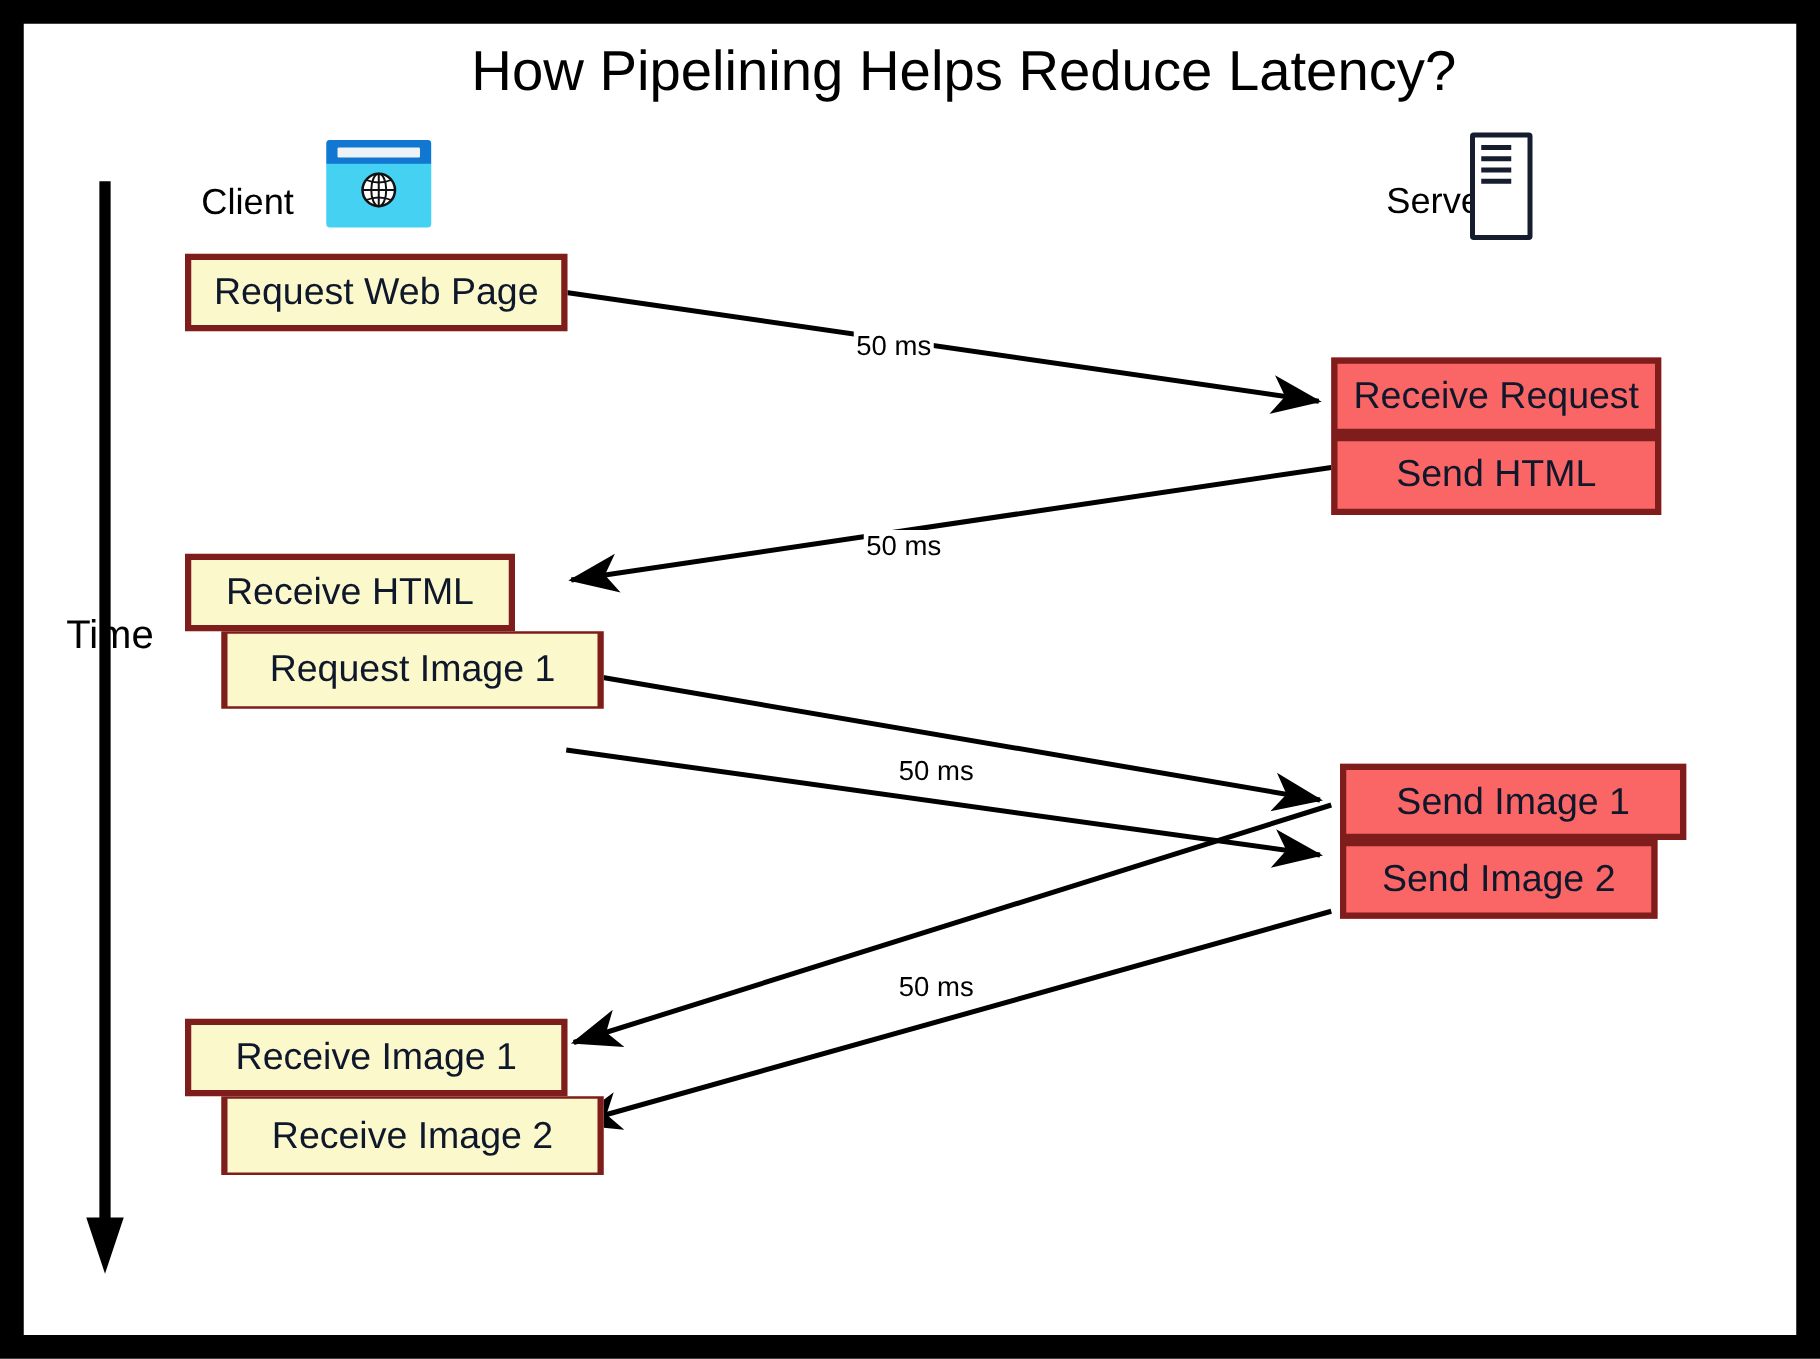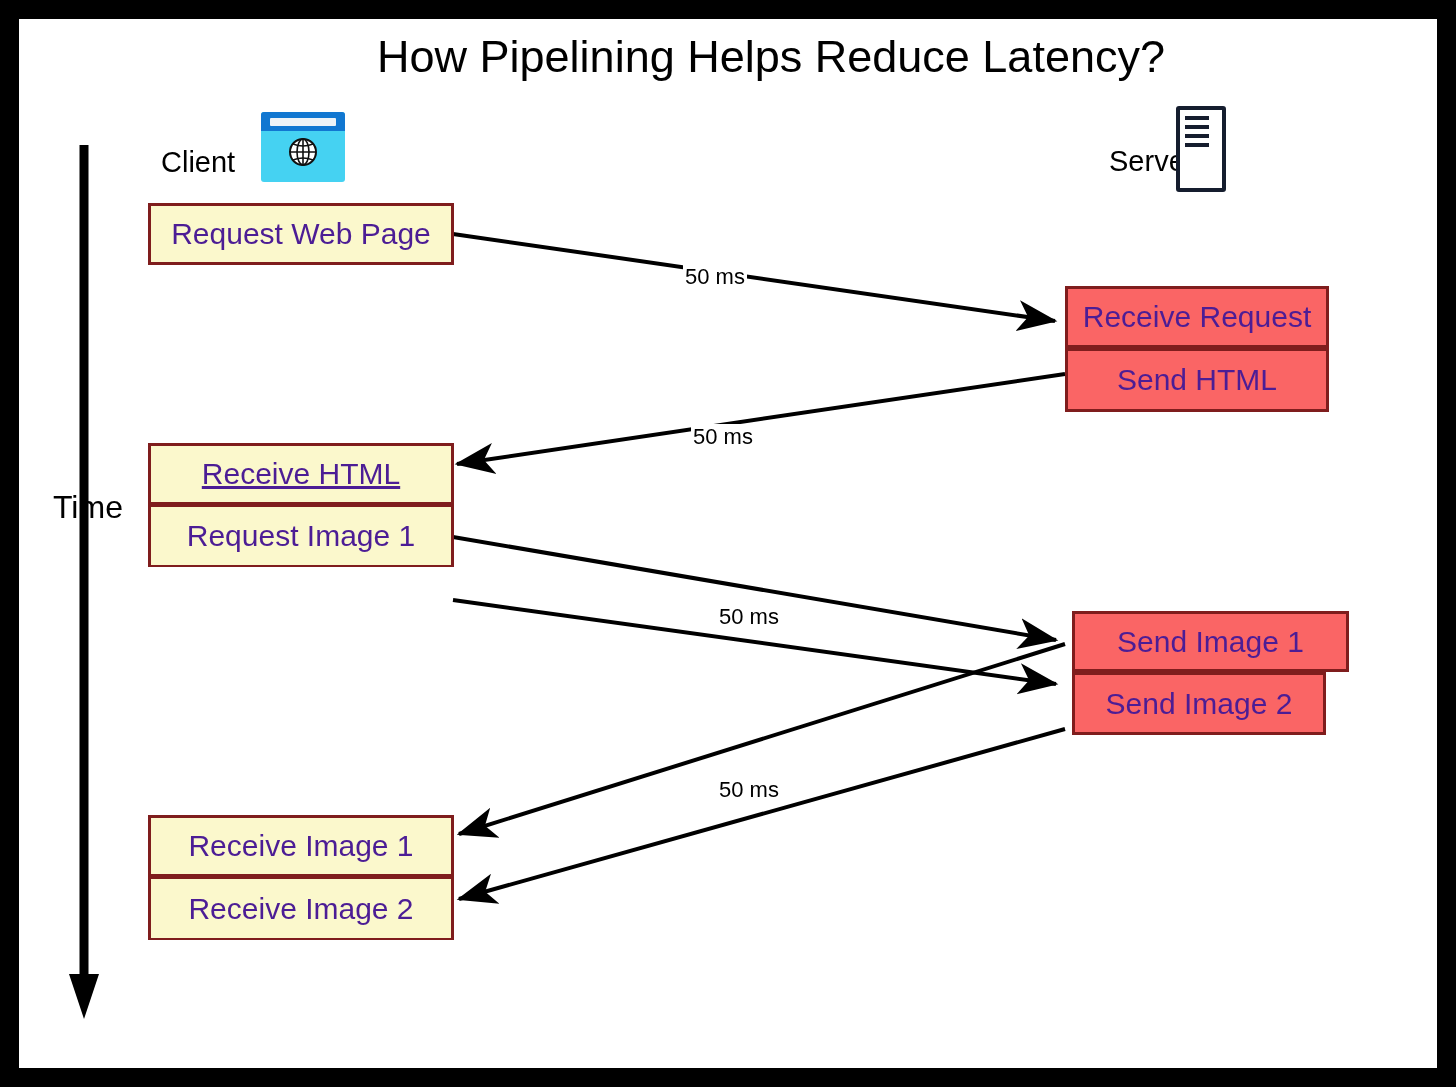--- a/index.html
+++ b/index.html
@@ -60,28 +60,28 @@
   }
   #server-icon i:nth-child(1){top:6px;}
   #server-icon i:nth-child(2){top:15px;}
   #server-icon i:nth-child(3){top:24px;}
   #server-icon i:nth-child(4){top:33px;}
 
   
   .box{
     position:absolute;
     box-sizing:border-box;
-    border:3px solid #7f1d1d;
+    border:5px solid #7f1d1d;
     display:flex;align-items:center;justify-content:center;
-    font-size:30px;color:#4c1d95;
+    font-size:30px;color:#0f172a;
     white-space:nowrap;
   }
   .box.client{background:#fbf8cc;}
   .box.server{background:#fa6565;}
-  .box.stack-mid{border-top-width:2px;border-bottom-width:2px;}
+  .box.stack-mid{border-top-width:2px;border-bottom-width:2px;margin-left:29px;}
 
   .lat{
     position:absolute;
     font-size:22px;color:#000;
     background:#ffffff;
     padding:0 2px;
     white-space:nowrap;
   }
 </style>
 </head>
@@ -149,21 +149,21 @@
     <i></i>
       <i></i>
       <i></i>
       <i></i>
   </div>
 
   <div class="lane-label" id="time-label">Time</div>
 
   <div class="box client" style="left:129px;top:184px;width:306px;height:62px;">Request Web Page</div>
 
-  <div class="box client" style="left:129px;top:424px;width:306px;height:62px;text-decoration:underline;">Receive HTML</div>
+  <div class="box client" style="left:129px;top:424px;width:264px;height:62px;">Receive HTML</div>
   <div class="box client stack-mid" style="left:129px;top:486px;width:306px;height:62px;">Request Image 1</div>
 
   <div class="box client" style="left:129px;top:796px;width:306px;height:62px;">Receive Image 1</div>
   <div class="box client stack-mid" style="left:129px;top:858px;width:306px;height:63px;">Receive Image 2</div>
 
   <div class="box server" style="left:1046px;top:267px;width:264px;height:62px;">Receive Request</div>
   <div class="box server" style="left:1046px;top:329px;width:264px;height:64px;">Send HTML</div>
 
   <div class="box server" style="left:1053px;top:592px;width:277px;height:61px;">Send Image 1</div>
   <div class="box server" style="left:1053px;top:653px;width:254px;height:63px;">Send Image 2</div>

